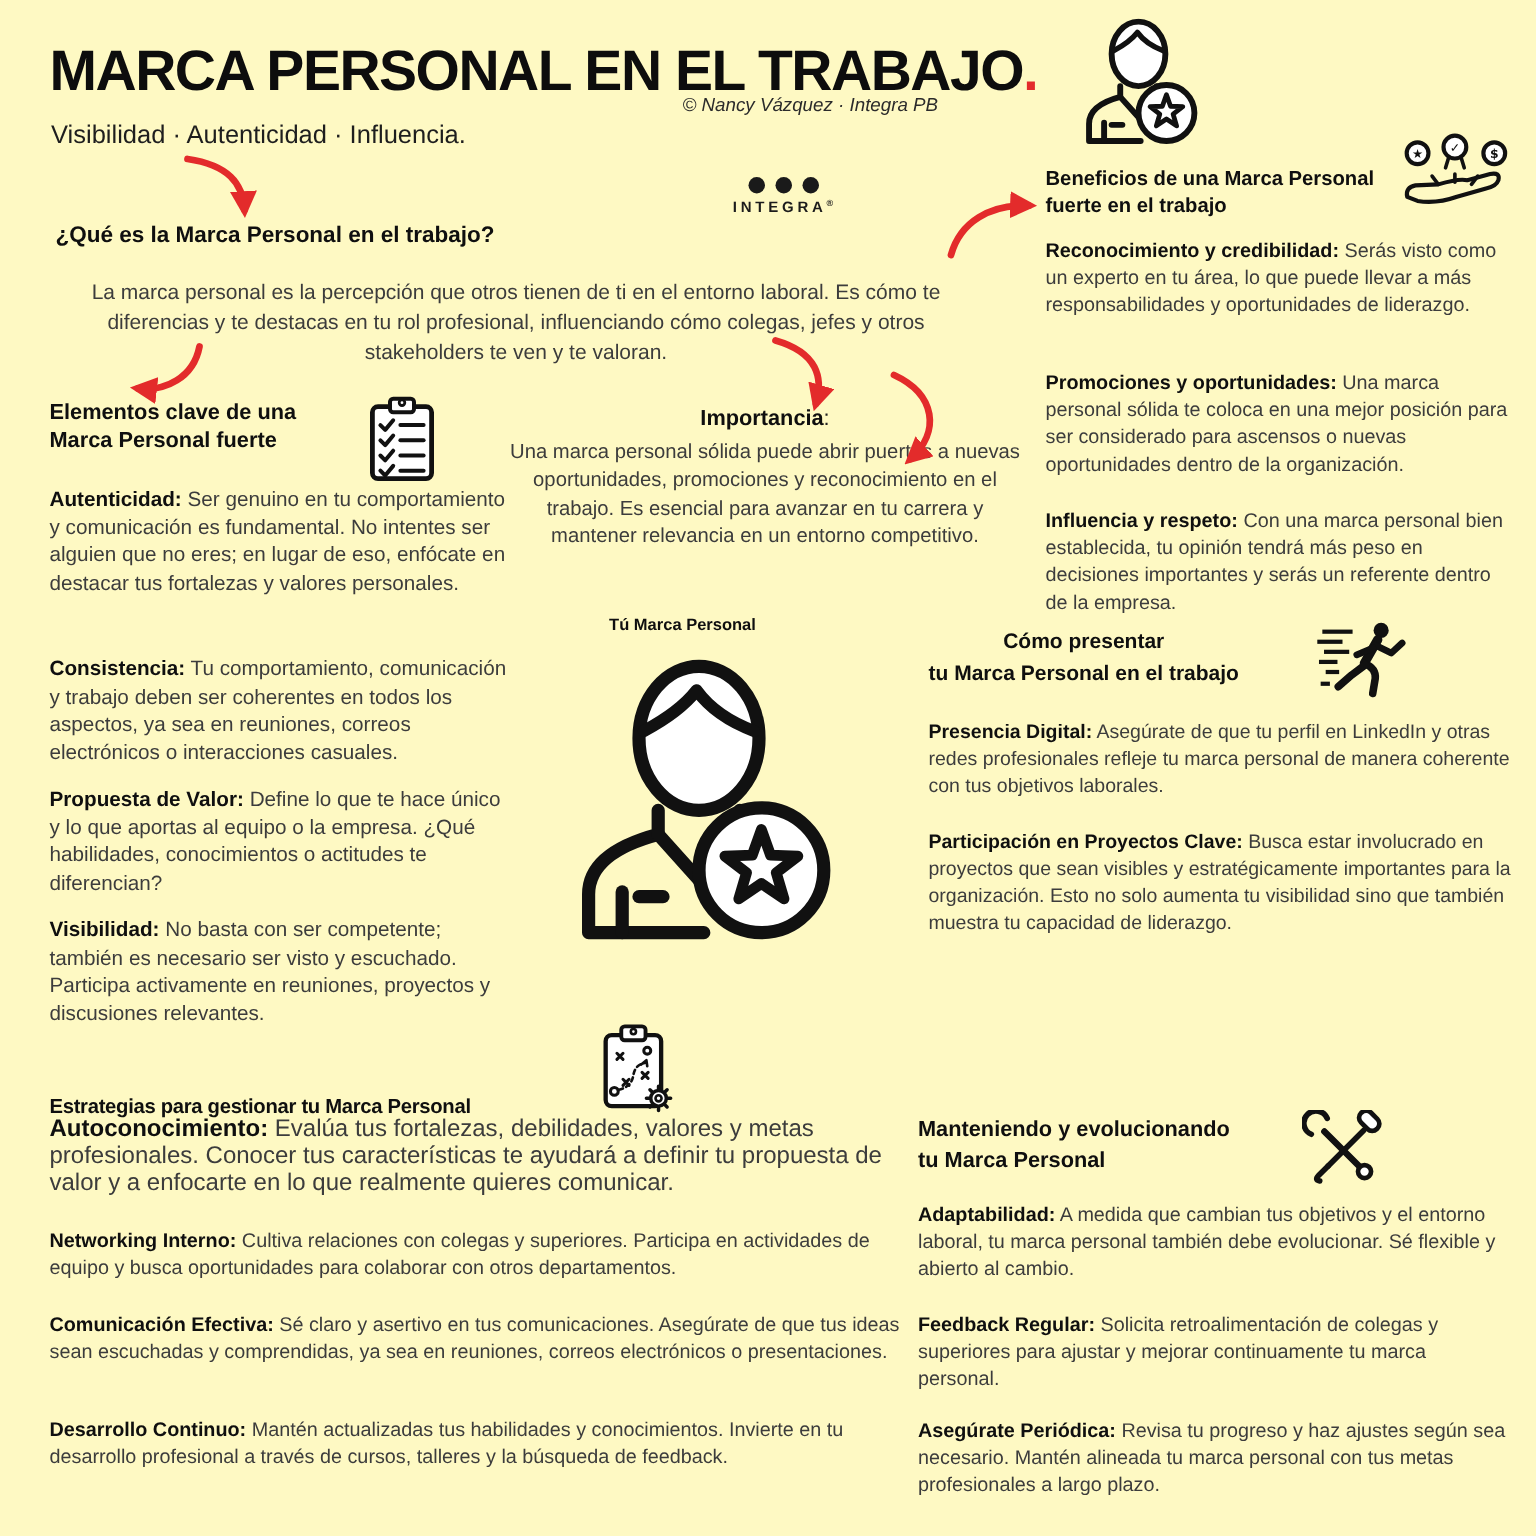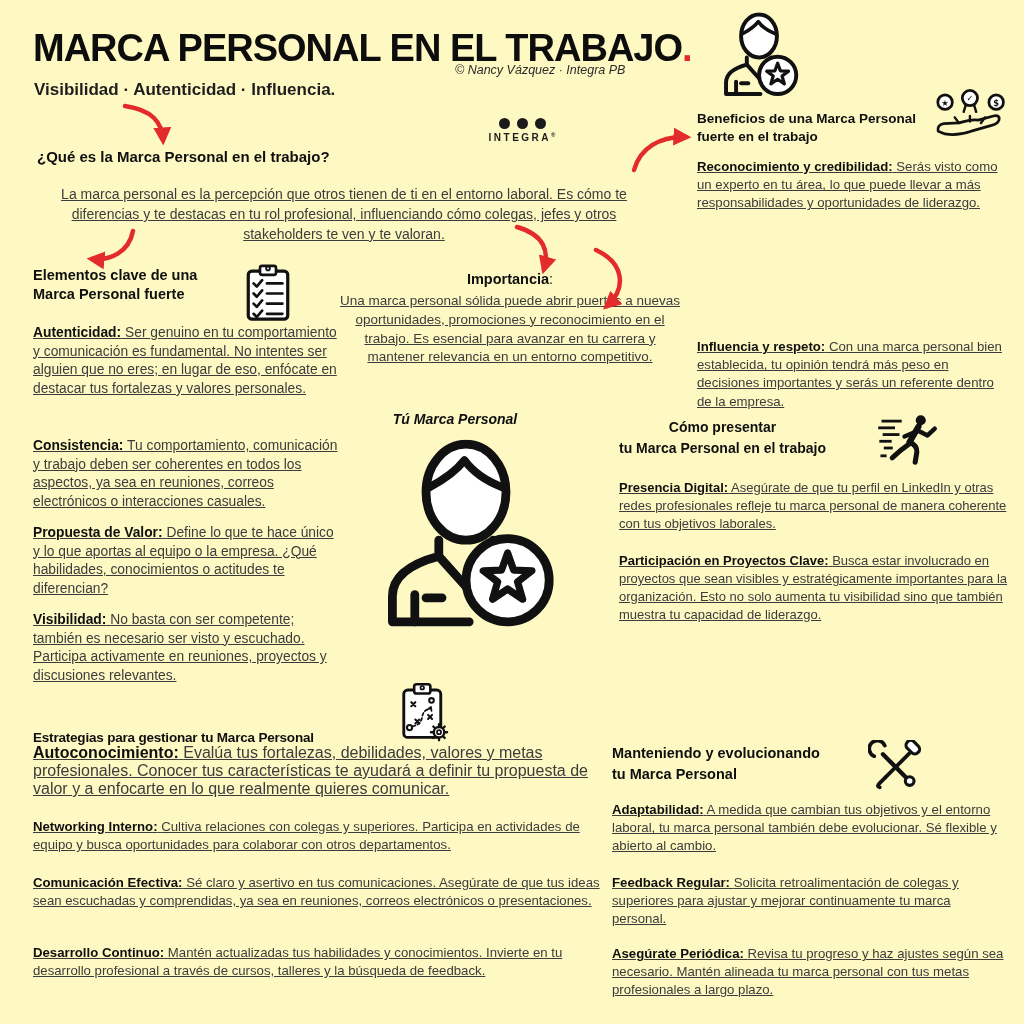--- a/index.html
+++ b/index.html
@@ -5,21 +5,21 @@
   html,body{margin:0;padding:0;background:#fff;}
   body{width:1024px;height:1024px;font-family:"Liberation Sans",sans-serif;color:#333;}
   .page{position:relative;width:1024px;height:1024px;background:#fef9c3;overflow:hidden;}
   .abs{position:absolute;}
   .title{font-size:38px;font-weight:bold;letter-spacing:-1px;color:#0d0d0d;white-space:nowrap;}
   .title .dot-red{color:#e32b2b;}
   .subtitle{font-size:17px;color:#1e1e1e;}
   .credit{font-size:12.5px;font-style:italic;color:#2b2b2b;}
   .sec-h{font-weight:bold;color:#0f0f0f;line-height:1.32;}
   .sec-h .ln{display:block;white-space:nowrap;}
-  .para{color:#3c3c3c;text-decoration:underline;}
+  .para{color:#3c3c3c;}
   .para b{color:#0f0f0f;}
   .center{text-align:center;}
   .logo{width:100px;text-align:center;}
   .logo .dots{line-height:11px;}
   .logo .dot{display:inline-block;width:11px;height:11px;border-radius:50%;background:#1a1a1a;margin:0 3.5px;}
   .logo .brand{font-size:10px;font-weight:bold;letter-spacing:2.5px;color:#1c1c1c;margin-top:3px;}
   .logo .reg{font-size:6px;vertical-align:super;letter-spacing:0;}
   svg.icon{display:block;}
   svg.icon *{vector-effect:none;}
   .stroke{fill:none;stroke:#111;stroke-linecap:round;stroke-linejoin:round;}
@@ -40,21 +40,21 @@
         <path class="stroke" d="M43,73 L60,92 L77,73" stroke-width="5.5"></path>
         <path class="stroke" d="M28,97 L28,114" stroke-width="5.5"></path>
         <path class="stroke" d="M35,99 L45,99" stroke-width="5.5"></path>
         <circle class="wfill" cx="86" cy="88" r="26" stroke-width="5.5"></circle>
         <path class="stroke" d="M86,71 L89.8,81.7 L101.2,82.1 L92.2,89 L95.4,99.9 L86,93.5 L76.6,99.9 L79.8,89 L70.8,82.1 L82.2,81.7 Z" stroke-width="4.5"></path>
       </symbol>
     </defs>
   </svg>
 
   <div class="abs title" style="left:33px;top:27px;"><span>MARCA PERSONAL EN EL TRABAJO</span><span class="dot-red">.</span></div>
-  <div class="abs subtitle" style="left:34px;top:80px;font-weight:bold;">Visibilidad · Autenticidad · Influencia.</div>
+  <div class="abs subtitle" style="left:34px;top:80px;">Visibilidad · Autenticidad · Influencia.</div>
   <div class="abs credit" style="left:455px;top:63px;">© Nancy Vázquez · Integra PB</div>
 
   <svg class="abs icon" style="left:716px;top:12px;" width="86" height="88" viewBox="0 0 120 122">
     <use href="#sym-person-star"></use>
   </svg>
 
   <div class="abs logo" style="left:472px;top:118px;">
     <div class="dots"><span class="dot"></span><span class="dot"></span><span class="dot"></span></div>
     <div class="brand"><span>INTEGRA</span><span class="reg">®</span></div>
   </div>
@@ -81,21 +81,21 @@
   </svg>
 
   <div class="abs para" style="left:33px;top:324px;width:305px;font-size:13.8px;line-height:18.5px;"><b>Autenticidad:</b> <span>Ser genuino en tu comportamiento y comunicación es fundamental. No intentes ser alguien que no eres; en lugar de eso, enfócate en destacar tus fortalezas y valores personales.</span></div>
   <div class="abs para" style="left:33px;top:437px;width:305px;font-size:13.8px;line-height:18.5px;"><b>Consistencia:</b> <span>Tu comportamiento, comunicación y trabajo deben ser coherentes en todos los aspectos, ya sea en reuniones, correos electrónicos o interacciones casuales.</span></div>
   <div class="abs para" style="left:33px;top:524px;width:305px;font-size:13.8px;line-height:18.5px;"><b>Propuesta de Valor:</b> <span>Define lo que te hace único y lo que aportas al equipo o la empresa. ¿Qué habilidades, conocimientos o actitudes te diferencian?</span></div>
   <div class="abs para" style="left:33px;top:611px;width:305px;font-size:13.8px;line-height:18.5px;"><b>Visibilidad:</b> <span>No basta con ser competente; también es necesario ser visto y escuchado. Participa activamente en reuniones, proyectos y discusiones relevantes.</span></div>
 
   <div class="abs sec-h center" style="left:360px;top:270px;width:300px;font-size:14.5px;"><b>Importancia</b><span style="font-weight:normal;color:#222;">:</span></div>
   <div class="abs para center" style="left:337px;top:292px;width:346px;font-size:13.5px;line-height:18.8px;">Una marca personal sólida puede abrir puertas a nuevas oportunidades, promociones y reconocimiento en el trabajo. Es esencial para avanzar en tu carrera y mantener relevancia en un entorno competitivo.</div>
 
-  <div class="abs sec-h center" style="left:320px;top:410px;width:270px;font-size:14px;font-style:italic;">Tú Marca Personal</div>
+  <div class="abs sec-h center" style="left:320px;top:410px;width:270px;font-size:11px;">Tú Marca Personal</div>
   <svg class="abs icon" style="left:370px;top:436px;" width="192" height="202" viewBox="0 0 120 122">
     <use href="#sym-person-star"></use>
   </svg>
 
   <div class="abs sec-h" style="left:697px;top:110px;font-size:13.5px;">
     <span class="ln">Beneficios de una Marca Personal</span>
     <span class="ln">fuerte en el trabajo</span>
   </div>
   <svg class="abs icon" style="left:934px;top:88px;" width="76" height="56" viewBox="0 0 110 80">
     <circle class="wfill" cx="16" cy="20" r="10.5" stroke-width="4"></circle>
@@ -103,20 +103,21 @@
     <circle class="wfill" cx="52" cy="14" r="11" stroke-width="4"></circle>
     <text x="52" y="19" text-anchor="middle" font-size="12" font-family="DejaVu Sans" fill="#111">✓</text>
     <path class="stroke" d="M46,24 L43,34 M58,24 L61,34" stroke-width="3.5"></path>
     <circle class="wfill" cx="90" cy="20" r="10.5" stroke-width="4"></circle>
     <text x="90" y="25" text-anchor="middle" font-size="12" font-weight="bold" font-family="DejaVu Sans" fill="#111">$</text>
     <path class="stroke" d="M30,42 L36,50 M52,40 L52,48 M74,42 L68,50" stroke-width="3.5"></path>
     <path class="stroke" d="M6,62 Q4,53 14,51 L36,50 Q56,44 64,46 L86,40 Q96,38 94,46 Q92,52 82,54 L54,62 Q34,69 16,66 Z" stroke-width="4"></path>
   </svg>
 
   <div class="abs para" style="left:697px;top:158px;width:310px;font-size:13.2px;line-height:18.2px;"><b>Reconocimiento y credibilidad:</b> <span>Serás visto como un experto en tu área, lo que puede llevar a más responsabilidades y oportunidades de liderazgo.</span></div>
+  <div class="abs para" style="left:697px;top:246px;width:310px;font-size:13.2px;line-height:18.2px;"><b>Promociones y oportunidades:</b> <span>Una marca personal sólida te coloca en una mejor posición para ser considerado para ascensos o nuevas oportunidades dentro de la organización.</span></div>
   <div class="abs para" style="left:697px;top:338px;width:310px;font-size:13.2px;line-height:18.2px;"><b>Influencia y respeto:</b> <span>Con una marca personal bien establecida, tu opinión tendrá más peso en decisiones importantes y serás un referente dentro de la empresa.</span></div>
 
   <div class="abs sec-h" style="left:619px;top:417px;font-size:14px;line-height:21px;text-align:center;">
     <span class="ln">Cómo presentar</span>
     <span class="ln">tu Marca Personal en el trabajo</span>
   </div>
   <svg class="abs icon" style="left:877px;top:413px;" width="64" height="56" viewBox="0 0 110 100">
     <g fill="#111">
       <rect x="6" y="12" width="36" height="5"></rect>
       <rect x="0" y="24" width="30" height="5"></rect>

